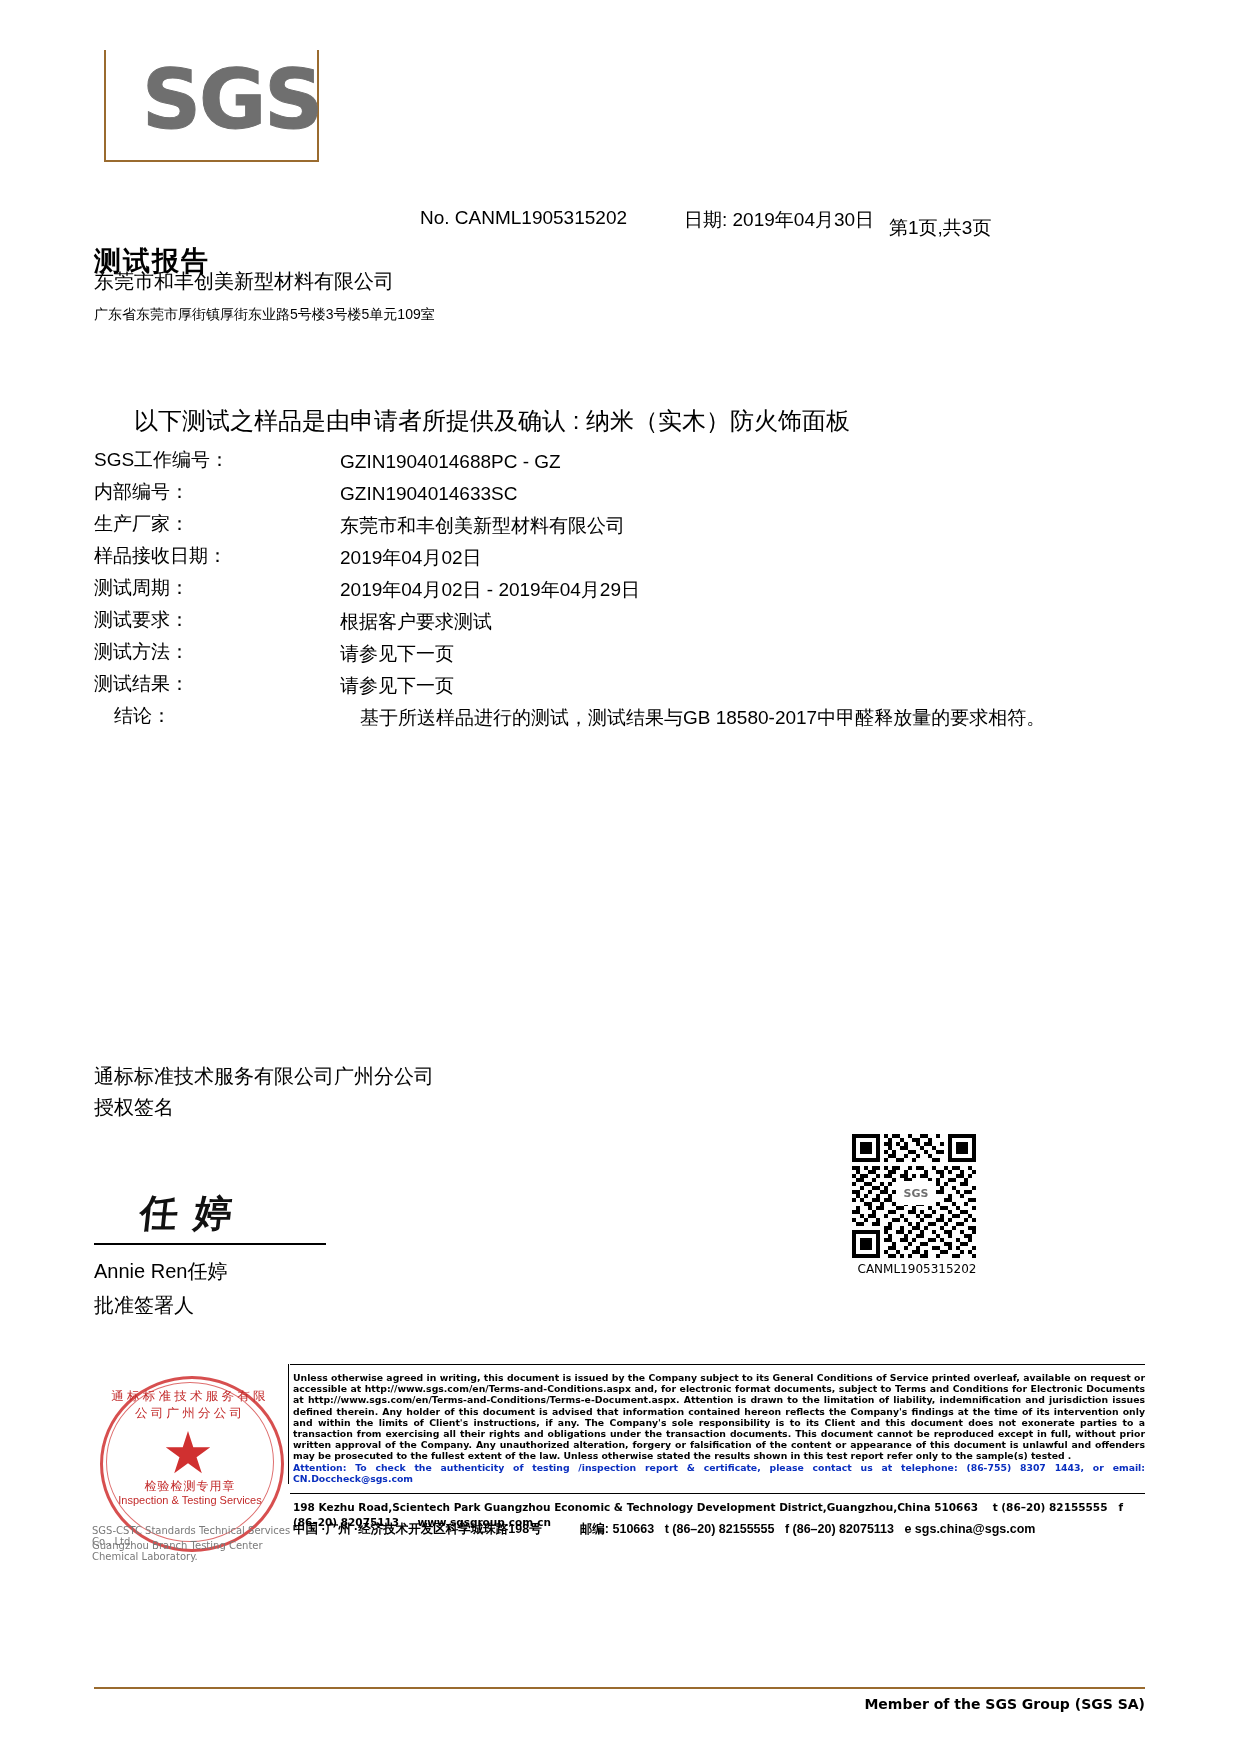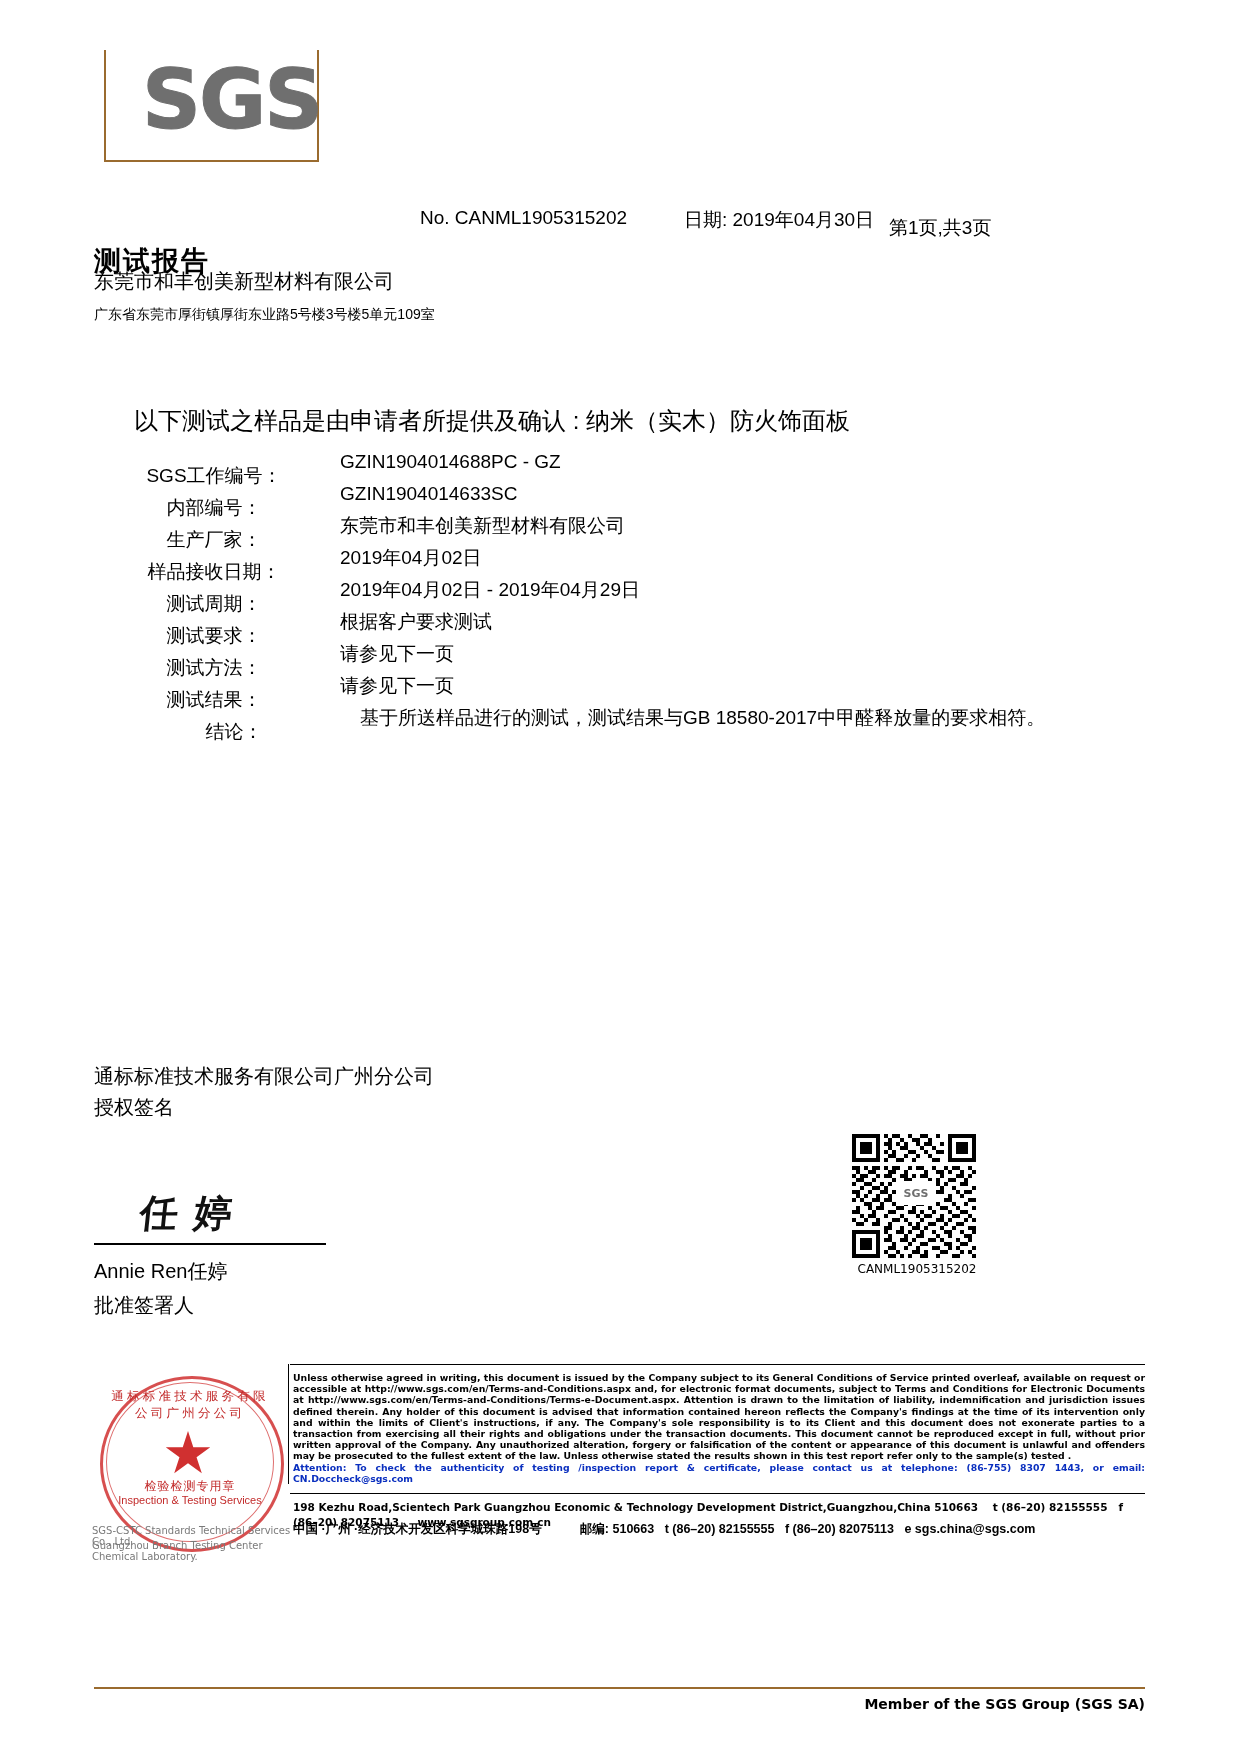--- a/index.html
+++ b/index.html
@@ -134,23 +134,22 @@
     width: 1000px;
   }
   .field {
     position: relative;
     height: 32px;
     font-size: 19px;
   }
   .field .k {
     position: absolute;
     left: 0;
-    top: 16px;
+    top: 0;
     width: 240px;
-    text-align: center;
   }
   .field .v {
     position: absolute;
     left: 246px;
     top: 0;
     width: 740px;
     line-height: 1.55;
   }
   .field.tall { height: 64px; margin-left: 20px; }
 

